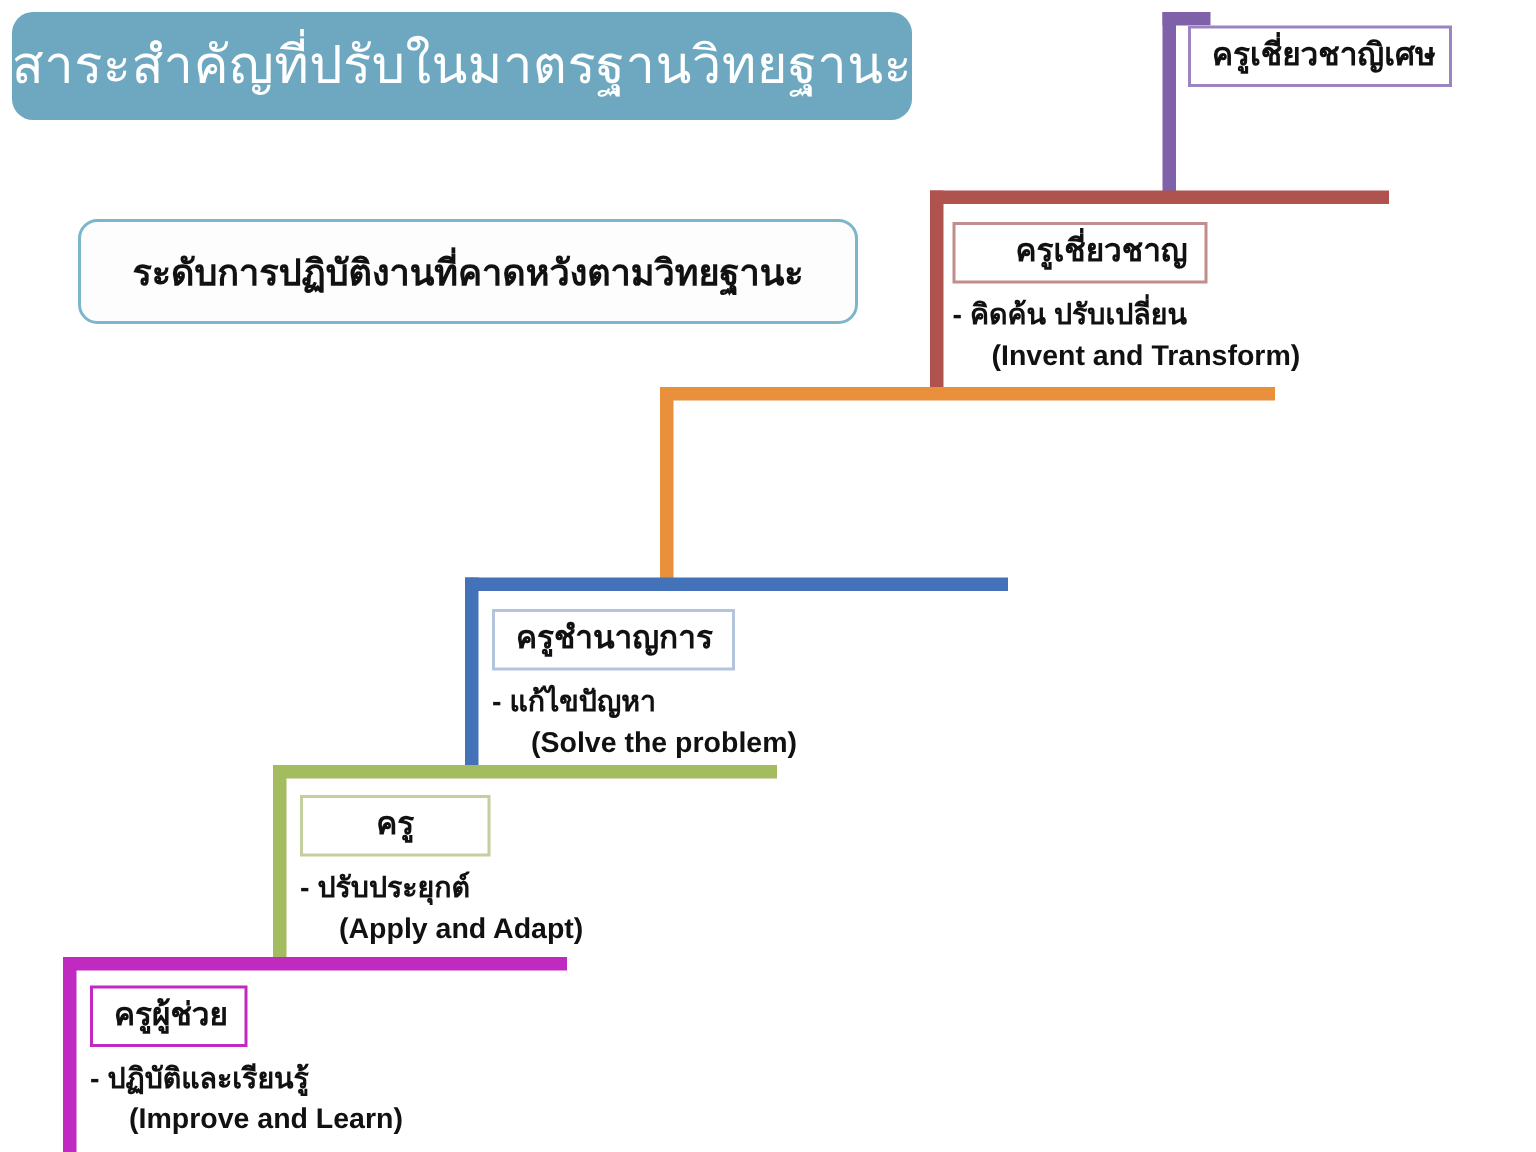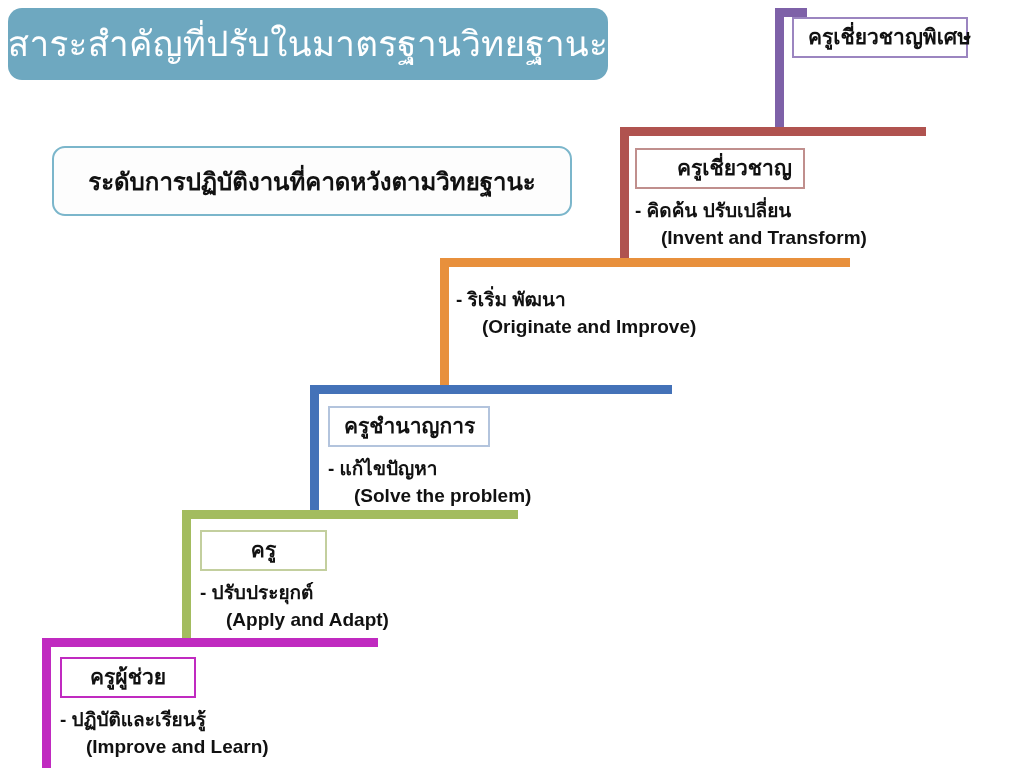--- a/index.html
+++ b/index.html
@@ -140,39 +140,35 @@
   <div class="step-v" style="left:310px; top:385px; height:130px; background:#4472b8;"></div>
 
   <div class="step-h" style="left:182px; top:510px; width:336px; background:#a3bc5f;"></div>
   <div class="step-v" style="left:182px; top:510px; height:133px; background:#a3bc5f;"></div>
 
   <div class="step-h" style="left:42px; top:638px; width:336px; background:#c02ac0;"></div>
   <div class="step-v" style="left:42px; top:638px; height:130px; background:#c02ac0;"></div>
 
   <div class="level" style="left:792px; top:17px;">
     <div class="level-chip" style="border-color:#9b85c0; width:176px;">
-      <span class="level-chip-text">ครูเชี่ยวชาญพิเศษ</span>
+      <span class="level-chip-text">ครูเชี่ยวชาญิเศษ</span>
     </div>
   </div>
 
   <div class="level" style="left:635px; top:148px;">
     <div class="level-chip" style="border-color:#c08f8d; width:170px;padding-left:40px;">
       <span class="level-chip-text">ครูเชี่ยวชาญ</span>
     </div>
     <div class="level-desc">
       <span class="th">- คิดค้น ปรับเปลี่ยน</span>
       <span class="en">(Invent and Transform)</span>
     </div>
   </div>
 
   <div class="level" style="left:456px; top:278px;">
-    <div class="level-desc">
-      <span class="th">- ริเริ่ม พัฒนา</span>
-      <span class="en">(Originate and Improve)</span>
-    </div>
   </div>
 
   <div class="level" style="left:200px; top:530px;">
     <div class="level-chip" style="border-color:#c3cf9e; width:127px;">
       <span class="level-chip-text">ครู</span>
     </div>
     <div class="level-desc">
       <span class="th">- ปรับประยุกต์</span>
       <span class="en">(Apply and Adapt)</span>
     </div>
@@ -182,21 +178,21 @@
     <div class="level-chip" style="border-color:#b3c4dd; width:162px;">
       <span class="level-chip-text">ครูชำนาญการ</span>
     </div>
     <div class="level-desc">
       <span class="th">- แก้ไขปัญหา</span>
       <span class="en">(Solve the problem)</span>
     </div>
   </div>
 
   <div class="level" style="left:60px; top:657px;">
-    <div class="level-chip" style="border-color:#c02ac0; width:136px;">
+    <div class="level-chip" style="border-color:#c02ac0; width:105px;">
       <span class="level-chip-text">ครูผู้ช่วย</span>
     </div>
     <div class="level-desc">
       <span class="th">- ปฏิบัติและเรียนรู้</span>
       <span class="en">(Improve and Learn)</span>
     </div>
   </div>
 
 </div>
 

